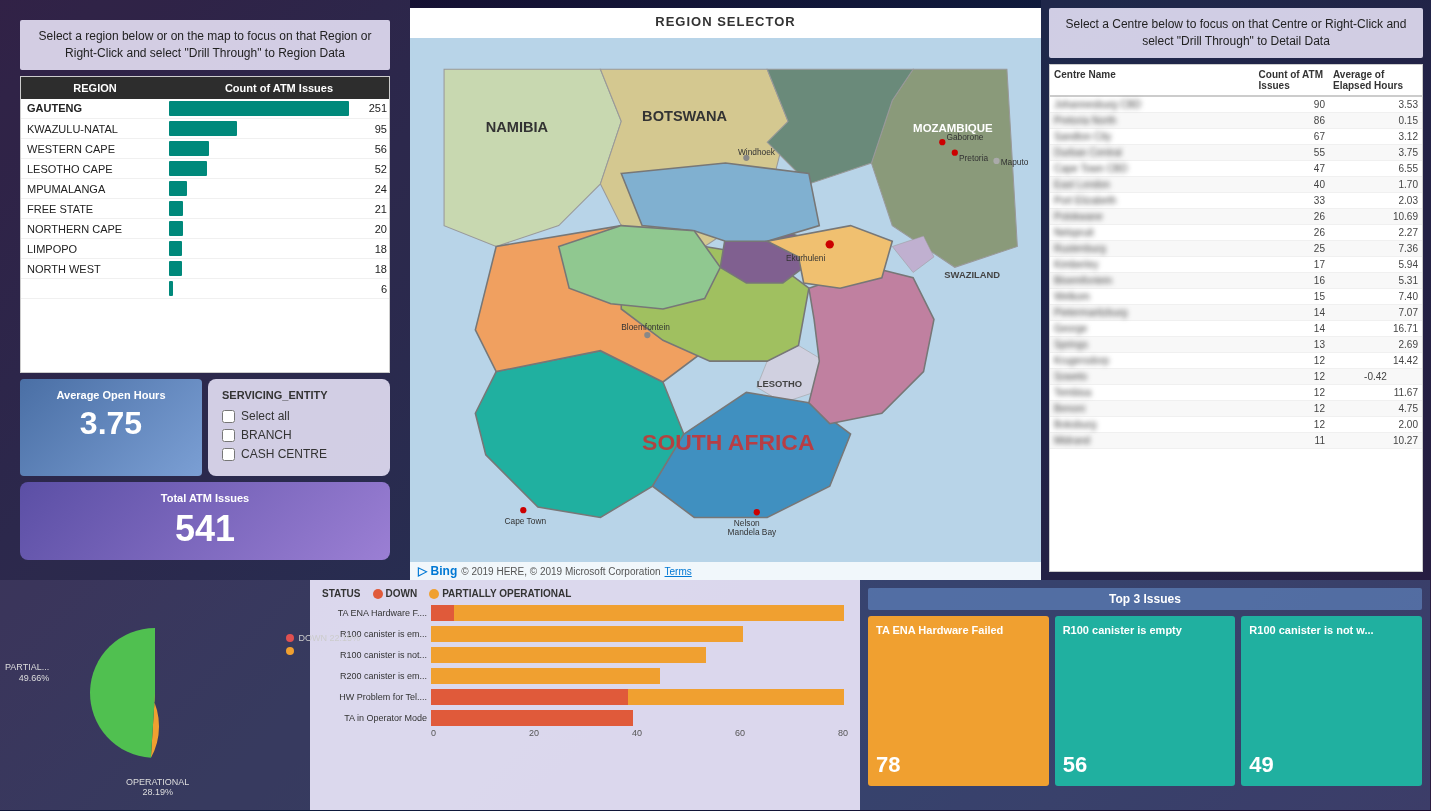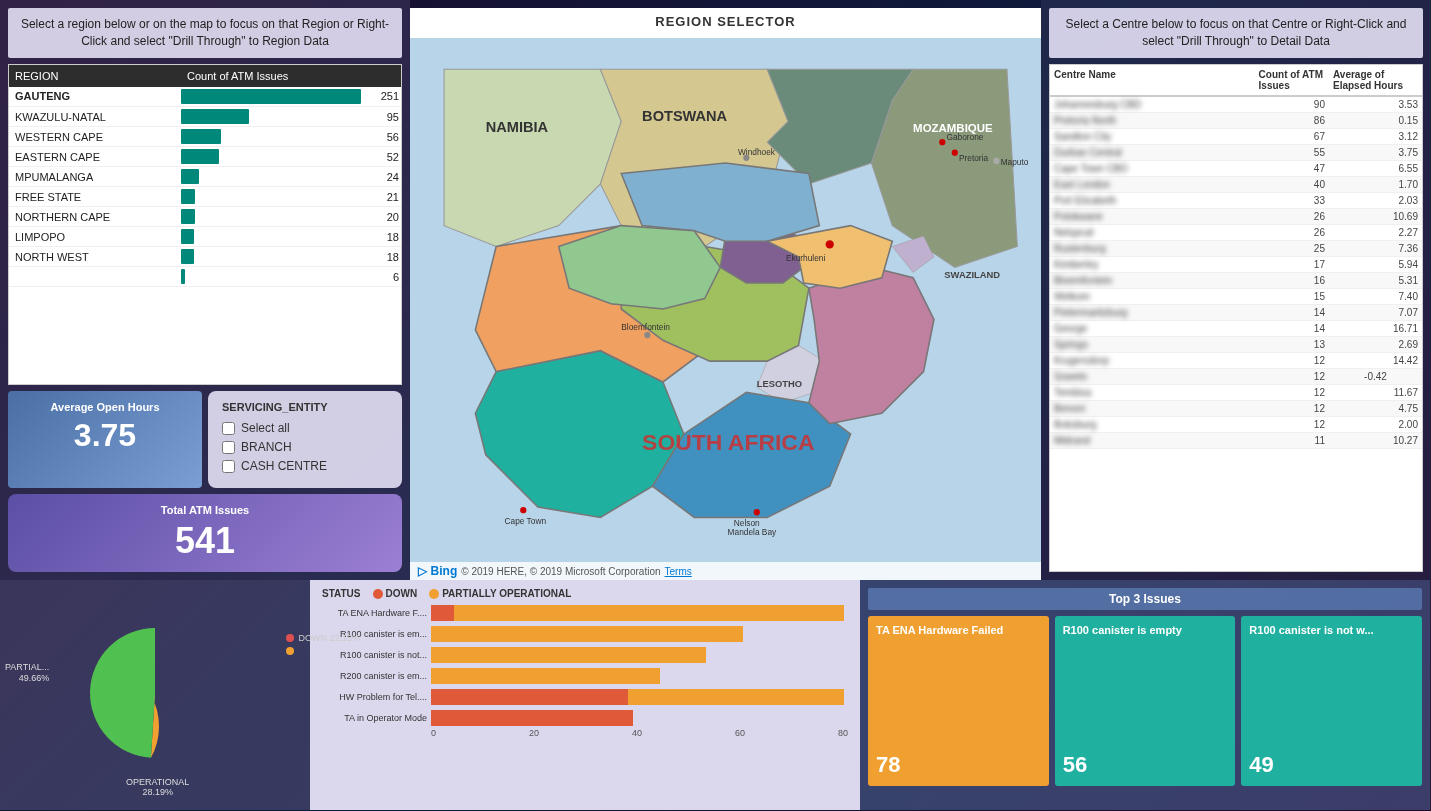--- a/index.html
+++ b/index.html
@@ -31,21 +31,21 @@
       height: 811px;
     }
 
     
     .left-panel {
       grid-column: 1;
       grid-row: 1;
       display: flex;
       flex-direction: column;
       background: rgba(180, 160, 210, 0.15);
-      padding: 8px;
+      padding: 20px;
       gap: 6px;
     }
 
     .instructions-text {
       color: #222;
       font-size: 12px;
       text-align: center;
       background: rgba(240,235,255,0.85);
       padding: 8px 10px;
       border-radius: 2px;
@@ -65,22 +65,22 @@
       font-size: 12px;
     }
 
     .region-table thead tr {
       background: #2d2d2d;
       color: #fff;
     }
 
     .region-table thead th {
       padding: 5px 6px;
-      text-align: left;
-      font-weight: 400;
+      text-align: center;
+      font-weight: 700;
       font-size: 11px;
     }
 
     .region-table tbody tr {
       border-bottom: 1px solid #f0f0f0;
     }
 
     .region-table tbody td {
       padding: 3px 6px;
       font-size: 11px;
@@ -497,21 +497,21 @@
               </td>
             </tr>
             <tr style="cursor: pointer;">
               <td style="font-weight: 400;">WESTERN CAPE</td>
               <td class="bar-cell" style="position: relative; height: 20px; padding: 0px;">
                 <div class="bar-bg" style="width: 39.6px;"></div>
                 <div class="bar-count" style="position: relative; z-index: 1; text-align: right; padding-right: 2px; font-size: 11px;">56</div>
               </td>
             </tr>
             <tr style="cursor: pointer;">
-              <td style="font-weight: 400;">EASTERN CAPE</td>
+              <td style="font-weight: 400;">LESOTHO CAPE</td>
               <td class="bar-cell" style="position: relative; height: 20px; padding: 0px;">
                 <div class="bar-bg" style="width: 37.8px;"></div>
                 <div class="bar-count" style="position: relative; z-index: 1; text-align: right; padding-right: 2px; font-size: 11px;">52</div>
               </td>
             </tr>
             <tr style="cursor: pointer;">
               <td style="font-weight: 400;">MPUMALANGA</td>
               <td class="bar-cell" style="position: relative; height: 20px; padding: 0px;">
                 <div class="bar-bg" style="width: 18px;"></div>
                 <div class="bar-count" style="position: relative; z-index: 1; text-align: right; padding-right: 2px; font-size: 11px;">24</div>

